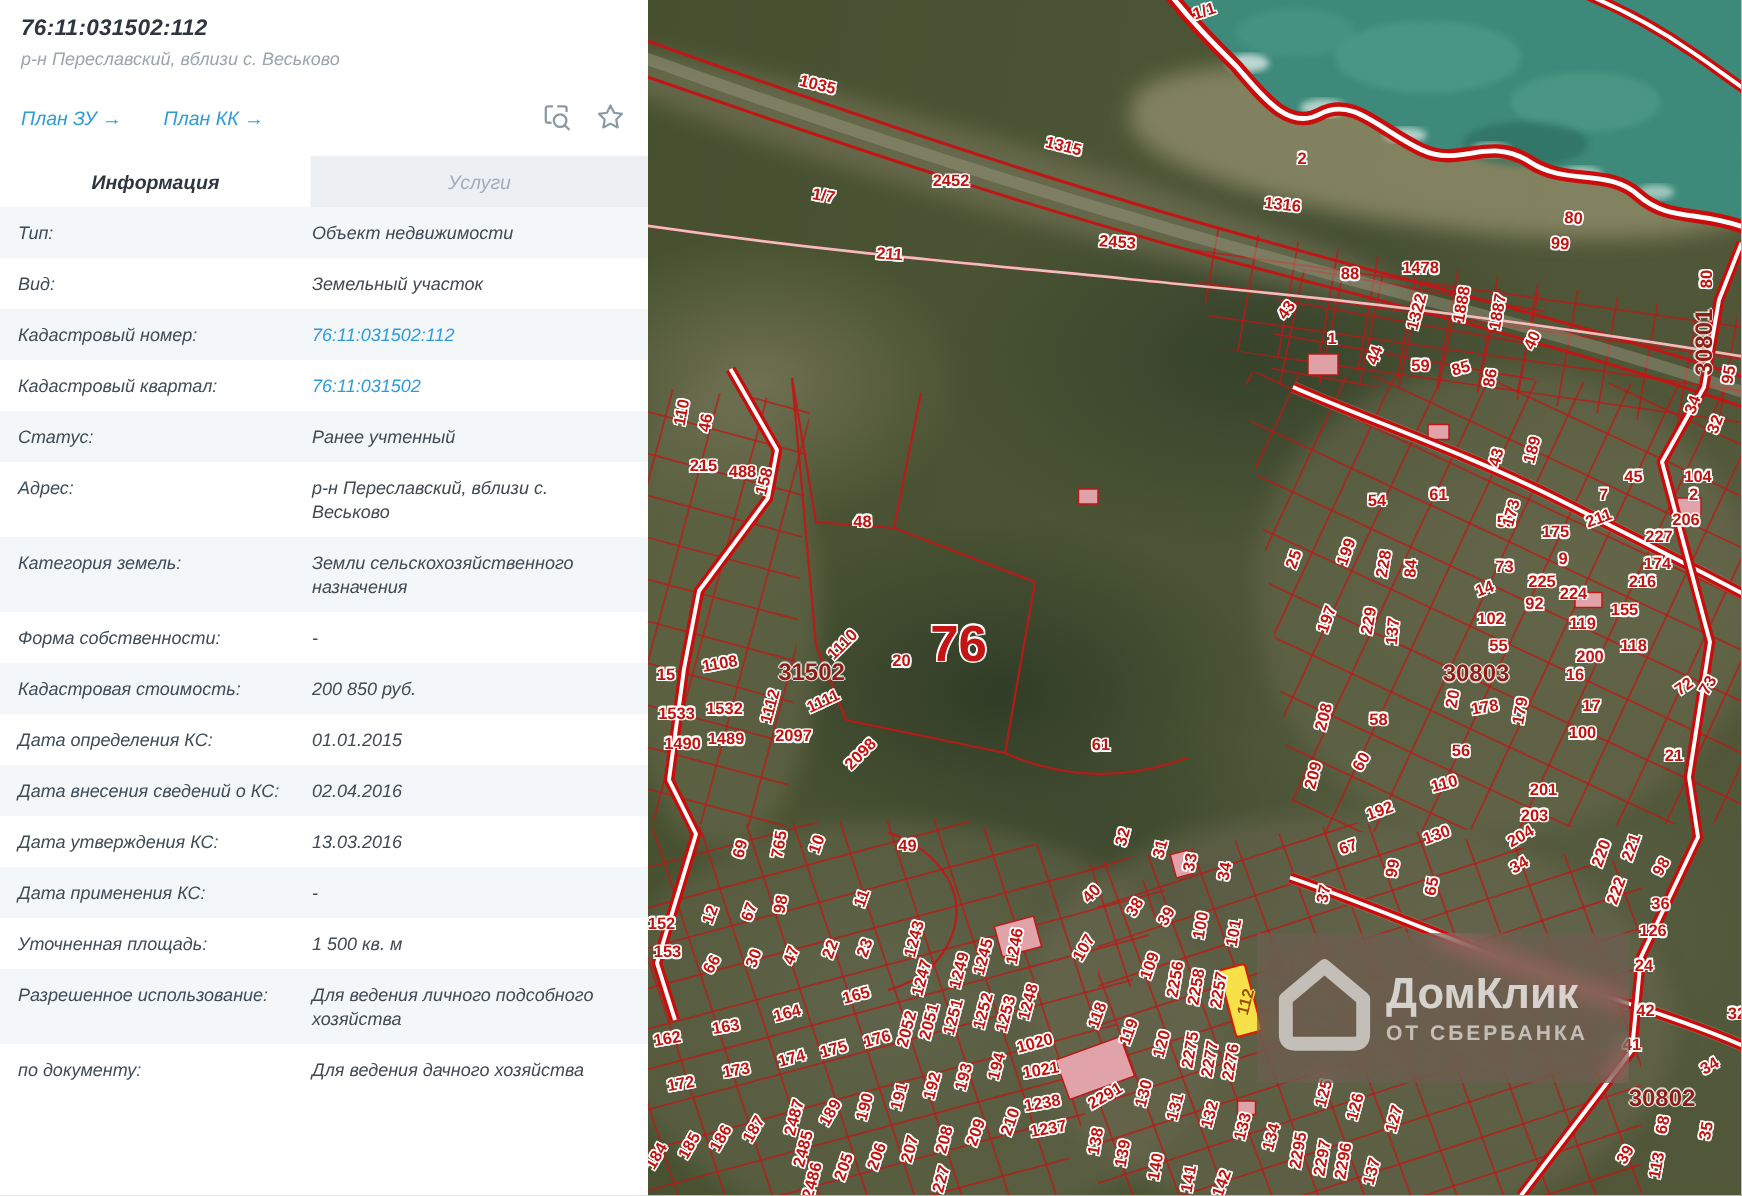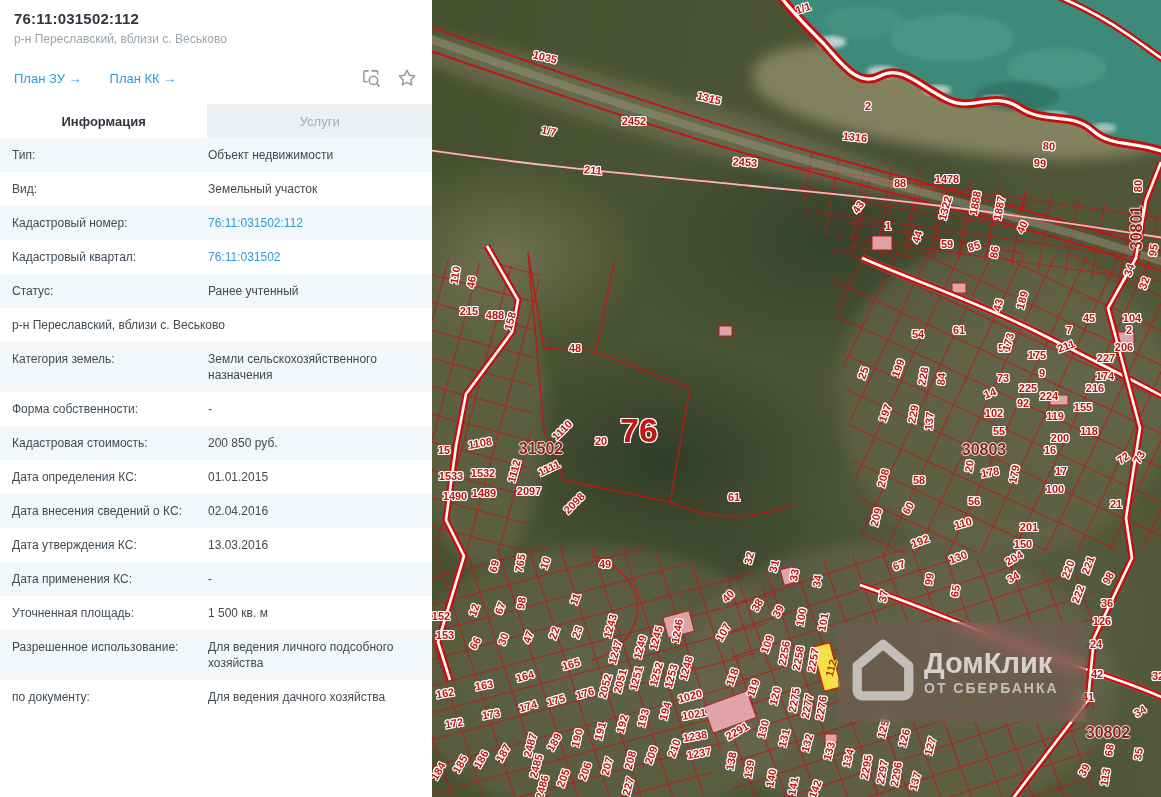--- a/index.html
+++ b/index.html
@@ -1,18 +1,18 @@
 <!DOCTYPE html>
 <html><head>
 <meta charset="utf-8">
 <style>
   html,body{margin:0;padding:0;background:#fff;font-family:"Liberation Sans",sans-serif;}
   .app{width:1161px;height:797px;display:flex;overflow:hidden;position:relative;background:#fff;}
   
-  .panel{width:432px;height:797px;flex:none;background:#fff;position:relative;z-index:10;}
+  .panel{width:432px;height:797px;flex:none;background:#fff;position:relative;z-index:10;font-style:italic;}
   .p-head{padding:10px 14px 0 14px;}
   .p-title{font-size:15px;font-weight:bold;color:#2f3640;letter-spacing:.2px;}
   .p-sub{font-size:12px;color:#9aa5ad;margin-top:5px;}
   .p-links{display:flex;align-items:center;gap:28px;padding:0 14px;margin-top:21px;}
   .p-link{font-size:13px;color:#2f9cd8;cursor:pointer;text-decoration:none;}
   .p-icons{margin-left:auto;display:flex;align-items:center;gap:14px;}
   .icon-btn{width:22px;height:22px;display:flex;align-items:center;justify-content:center;cursor:pointer;color:#8d9aa6;}
   .tabs{display:flex;margin-top:15px;height:34px;}
   .tab{display:flex;align-items:center;justify-content:center;font-size:13px;cursor:pointer;}
   .tab.active{flex-basis:48%;background:#fff;color:#2f3640;font-weight:bold;}
@@ -113,20 +113,21 @@
         </div>
         <div class="row">
           <span class="lbl">Кадастровый квартал:</span>
           <span class="val link">76:11:031502</span>
         </div>
         <div class="row alt">
           <span class="lbl">Статус:</span>
           <span class="val">Ранее учтенный</span>
         </div>
         <div class="row">
+          <span class="lbl">Адрес:</span>
           <span class="val">р-н Переславский, вблизи с. Веськово</span>
         </div>
         <div class="row alt">
           <span class="lbl">Категория земель:</span>
           <span class="val">Земли сельскохозяйственного назначения</span>
         </div>
         <div class="row">
           <span class="lbl">Форма собственности:</span>
           <span class="val">-</span>
         </div>
@@ -1464,21 +1465,21 @@
         <span class="ml" style="left: 558px; top: 472px; transform: translate(-50%, -50%) rotate(-10deg);">178</span>
         <span class="ml" style="left: 582px; top: 474px; transform: translate(-50%, -50%) rotate(-80deg);">179</span>
         <span class="ml" style="left: 542px; top: 501px; transform: translate(-50%, -50%) rotate(0deg);">56</span>
         <span class="ml" style="left: 531px; top: 523px; transform: translate(-50%, -50%) rotate(-15deg);">110</span>
         <span class="ml" style="left: 451px; top: 478px; transform: translate(-50%, -50%) rotate(-75deg);">208</span>
         <span class="ml" style="left: 487px; top: 480px; transform: translate(-50%, -50%) rotate(0deg);">58</span>
         <span class="ml" style="left: 476px; top: 508px; transform: translate(-50%, -50%) rotate(-60deg);">60</span>
         <span class="ml" style="left: 444px; top: 517px; transform: translate(-50%, -50%) rotate(-75deg);">209</span>
         <span class="ml" style="left: 488px; top: 541px; transform: translate(-50%, -50%) rotate(-20deg);">192</span>
         <span class="ml" style="left: 597px; top: 527px; transform: translate(-50%, -50%) rotate(0deg);">201</span>
-        <span class="ml" style="left: 591px; top: 544px; transform: translate(-50%, -50%) rotate(0deg);">150</span>
+        <span class="ml" style="left: 591px; top: 544px; transform: translate(-50%, -50%) rotate(0deg);">203</span>
         <span class="ml" style="left: 62px; top: 566px; transform: translate(-50%, -50%) rotate(-75deg);">69</span>
         <span class="ml" style="left: 88px; top: 563px; transform: translate(-50%, -50%) rotate(-80deg);">765</span>
         <span class="ml" style="left: 113px; top: 563px; transform: translate(-50%, -50%) rotate(-70deg);">10</span>
         <span class="ml" style="left: 163px; top: 564px; transform: translate(-50%, -50%) rotate(0deg); padding-left: 20px;">49</span>
         <span class="ml" style="left: 42px; top: 610px; transform: translate(-50%, -50%) rotate(-70deg);">12</span>
         <span class="ml" style="left: 68px; top: 608px; transform: translate(-50%, -50%) rotate(-70deg);">67</span>
         <span class="ml" style="left: 89px; top: 603px; transform: translate(-50%, -50%) rotate(-80deg);">98</span>
         <span class="ml" style="left: 143px; top: 599px; transform: translate(-50%, -50%) rotate(-70deg);">11</span>
         <span class="ml" style="left: 9px; top: 616px; transform: translate(-50%, -50%) rotate(0deg);">152</span>
         <span class="ml" style="left: 13px; top: 635px; transform: translate(-50%, -50%) rotate(0deg);">153</span>

